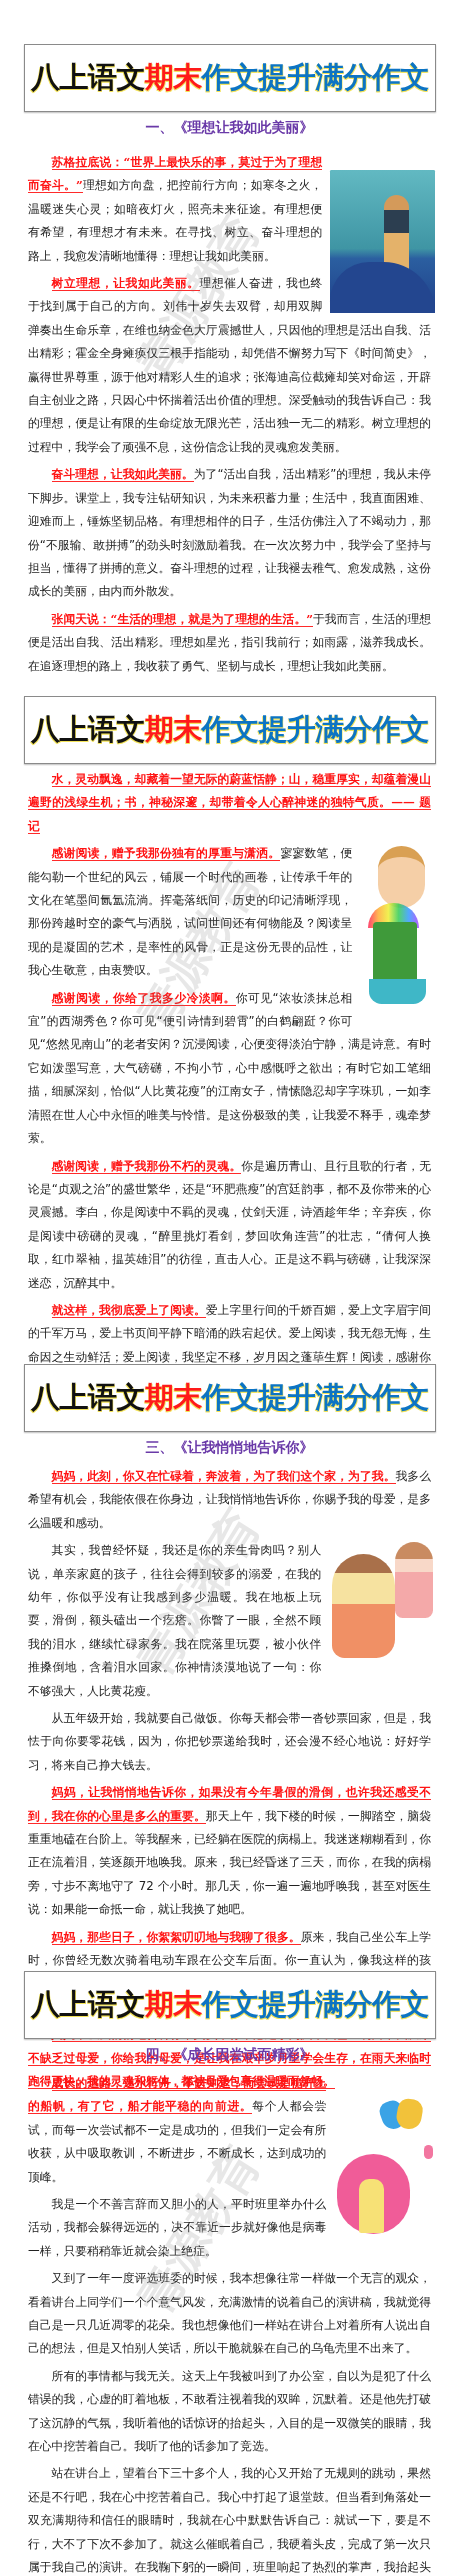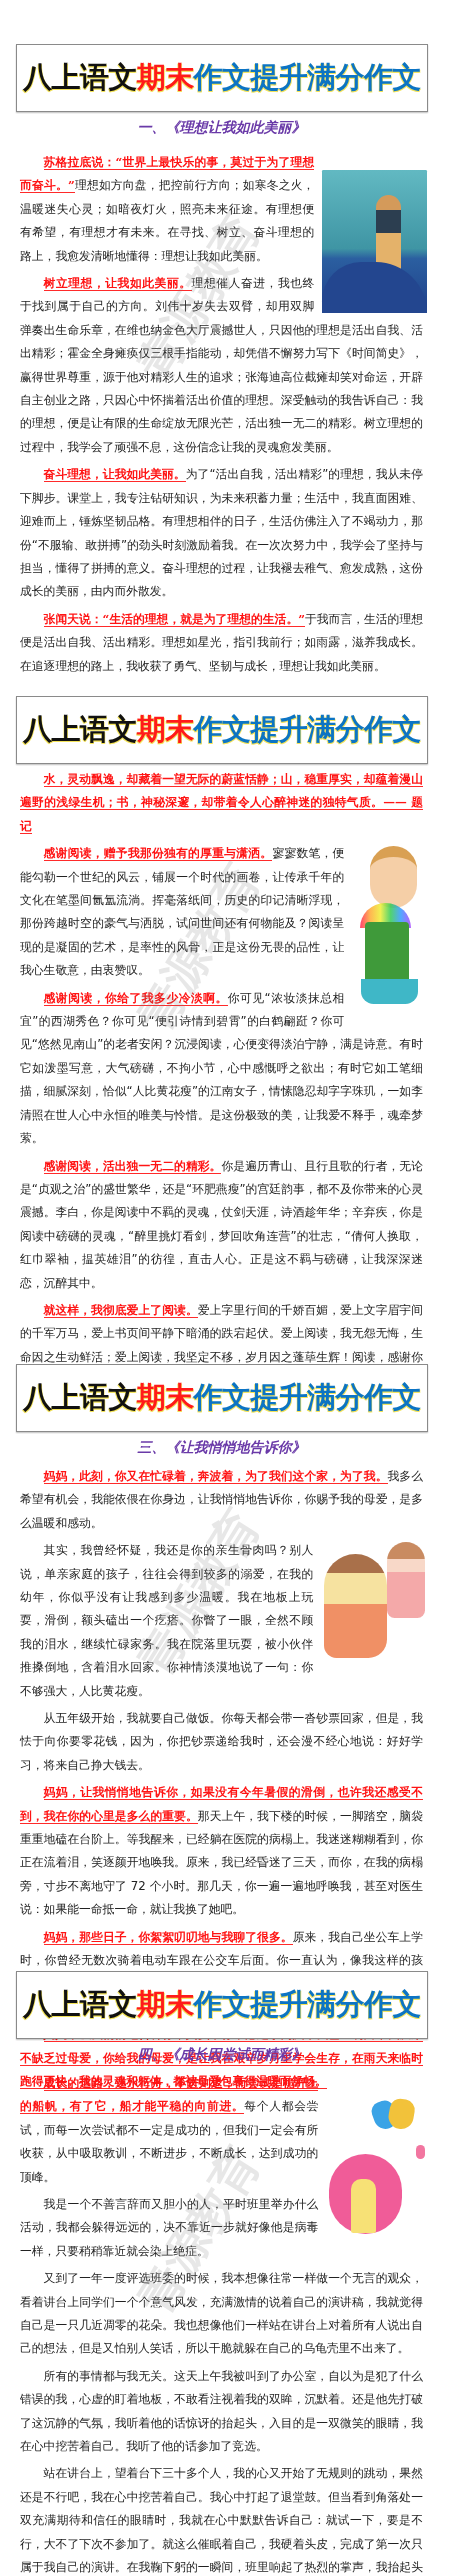--- a/index.html
+++ b/index.html
@@ -1,26 +1,26 @@
 <!DOCTYPE html>
 <html style="font-size:10px"><head>
 <meta charset="utf-8">
 <style>
   html, body { margin: 0; padding: 0; background: #ffffff; }
   body { width: 455px; height: 2576px; position: relative; overflow: hidden;
          font-family: "DejaVu Sans", "Liberation Sans", sans-serif; color: #222; }
-  .section { position: absolute; left: 16px; width: 411px; }
+  .section { position: absolute; left: 24px; width: 411px; }
   .banner { width: 410px; height: 66px; border: 0.6px solid #8a8a8a; box-shadow: 0 0.6px 1.3px rgba(0,0,0,0.25);
             display: flex; align-items: center; justify-content: center; background: #fff; }
   .banner-title { font-family: "DejaVu Serif", "Liberation Serif", serif; font-weight: bold; font-size: 29px; letter-spacing: -0.6px;
                   text-shadow: 0.6px 0.6px 0 #f3e35a, -0.6px 0.6px 0 #f3e35a; white-space: nowrap; }
   .banner-title .t-black { color: #111; }
   .banner-title .t-red { color: #ff1a1a; }
   .banner-title .t-blue { color: #0c74c4; }
-  .subhead { text-align: center; font-family: "DejaVu Serif", "Liberation Serif", serif; font-style: italic; font-weight: bold;
+  .subhead { text-align: center; font-family: "DejaVu Serif", "Liberation Serif", serif; font-weight: bold;
              font-size: 14px; color: #6a3aa8; margin: 6.3px 0 7.6px 0; height: 19px; line-height: 19px; }
   .para { font-size: 11.8px; line-height: 23.4px; text-indent: 2em; margin: 4px; text-align: justify; }
   .hl { color: #ff1414; font-weight: bold; font-family: "DejaVu Serif", "Liberation Serif", serif;
         border-bottom: 1.3px solid #ff2a2a; }
   .float-img { float: right; margin: 2.5px 0 2.5px 7.6px; border-radius: 1.3px; }
   .img1 { width: 105px; height: 143px;
           background: linear-gradient(180deg, #62b9c2 0%, #3f95a4 55%, #2b5fa0 62%, #1f3f8a 100%); position: relative; }
   .img1 .girl { position: absolute; left: 54px; top: 25px; width: 25px; height: 76px; border-radius: 12.6px 12.6px 3.8px 3.8px;
                 background: linear-gradient(180deg, #d49a5a 0 20%, #2c3e50 20% 50%, #e4b26a 50% 100%); }
   .img1 .whale { position: absolute; left: 0; bottom: 0; width: 105px; height: 51px; border-radius: 44px 57px 0 0; background: #23468f; }
@@ -73,21 +73,21 @@
   </div>
   <p class="para" data-name="epigraph"><span class="hl" data-name="highlight-sentence">水，灵动飘逸，却藏着一望无际的蔚蓝恬静；山，稳重厚实，却蕴着漫山遍野的浅绿生机；书，神秘深邃，却带着令人心醉神迷的独特气质。—— 题记</span></p>
   <div class="float-img img2" data-name="boy-reading-illustration" style="margin-top:3.8px;">
     <div class="head" data-name="boy-head-icon"></div>
     <div class="rainbow" data-name="rainbow-icon"></div>
     <div class="book" data-name="book-icon"></div>
     <div class="legs" data-name="boy-legs-icon"></div>
   </div>
   <p class="para" data-name="paragraph"><span class="hl" data-name="highlight-sentence">感谢阅读，赠予我那份独有的厚重与潇洒。</span><span data-name="body-text">寥寥数笔，便能勾勒一个世纪的风云，铺展一个时代的画卷，让传承千年的文化在笔墨间氤氲流淌。挥毫落纸间，历史的印记清晰浮现，那份跨越时空的豪气与洒脱，试问世间还有何物能及？阅读呈现的是凝固的艺术，是率性的风骨，正是这份无畏的品性，让我心生敬意，由衷赞叹。</span></p>
   <p class="para" data-name="paragraph"><span class="hl" data-name="highlight-sentence">感谢阅读，你给了我多少冷淡啊。</span><span data-name="body-text">你可见“浓妆淡抹总相宜”的西湖秀色？你可见“便引诗情到碧霄”的白鹤翩跹？你可见“悠然见南山”的老者安闲？沉浸阅读，心便变得淡泊宁静，满是诗意。有时它如泼墨写意，大气磅礴，不拘小节，心中感慨呼之欲出；有时它如工笔细描，细腻深刻，恰似“人比黄花瘦”的江南女子，情愫隐忍却字字珠玑，一如李清照在世人心中永恒的唯美与怜惜。是这份极致的美，让我爱不释手，魂牵梦萦。</span></p>
-  <p class="para" data-name="paragraph"><span class="hl" data-name="highlight-sentence">感谢阅读，活出独一无二的精彩。</span><span data-name="body-text">你是遍历青山、且行且歌的行者，无论是“贞观之治”的盛世繁华，还是“环肥燕瘦”的宫廷韵事，都不及你带来的心灵震撼。李白，你是阅读中不羁的灵魂，仗剑天涯，诗酒趁年华；辛弃疾，你是阅读中磅礴的灵魂，“醉里挑灯看剑，梦回吹角连营”的壮志，“倩何人换取，红巾翠袖，揾英雄泪”的彷徨，直击人心。正是这不羁与磅礴，让我深深迷恋，沉醉其中。</span></p>
+  <p class="para" data-name="paragraph"><span class="hl" data-name="highlight-sentence">感谢阅读，赠予我那份不朽的灵魂。</span><span data-name="body-text">你是遍历青山、且行且歌的行者，无论是“贞观之治”的盛世繁华，还是“环肥燕瘦”的宫廷韵事，都不及你带来的心灵震撼。李白，你是阅读中不羁的灵魂，仗剑天涯，诗酒趁年华；辛弃疾，你是阅读中磅礴的灵魂，“醉里挑灯看剑，梦回吹角连营”的壮志，“倩何人换取，红巾翠袖，揾英雄泪”的彷徨，直击人心。正是这不羁与磅礴，让我深深迷恋，沉醉其中。</span></p>
   <p class="para" data-name="paragraph"><span class="hl" data-name="highlight-sentence">就这样，我彻底爱上了阅读。</span><span data-name="body-text">爱上字里行间的千娇百媚，爱上文字眉宇间的千军万马，爱上书页间平静下暗涌的跌宕起伏。爱上阅读，我无怨无悔，生命因之生动鲜活；爱上阅读，我坚定不移，岁月因之蓬荜生辉！阅读，感谢你赋予我完整的灵魂，赠予我清澈的生活。与你为伴，此生足矣！</span></p>
 </div>
 
 <div class="section" data-name="essay-section-3" style="top:1364px;">
   <div class="banner" data-name="title-banner">
     <div class="banner-title" data-name="banner-title"><span class="t-black" data-name="title-part-black">八上语文</span><span class="t-red" data-name="title-part-red">期末</span><span class="t-blue" data-name="title-part-blue">作文提升满分作文</span></div>
   </div>
   <div class="subhead" data-name="essay-heading">三、《让我悄悄地告诉你》</div>
   <p class="para" data-name="paragraph"><span class="hl" data-name="highlight-sentence">妈妈，此刻，你又在忙碌着，奔波着，为了我们这个家，为了我。</span><span data-name="body-text">我多么希望有机会，我能依偎在你身边，让我悄悄地告诉你，你赐予我的母爱，是多么温暖和感动。</span></p>
   <div class="float-img img3" data-name="mother-daughter-illustration">

